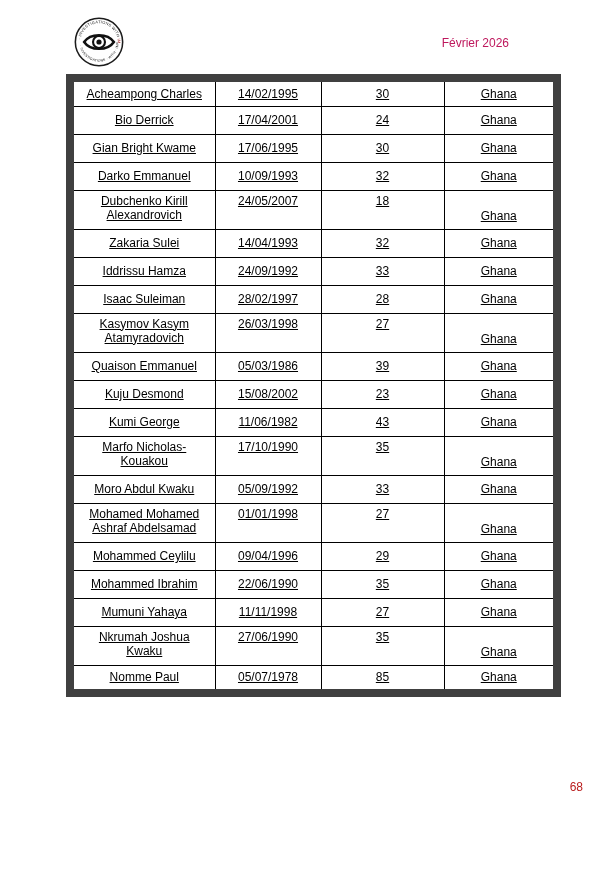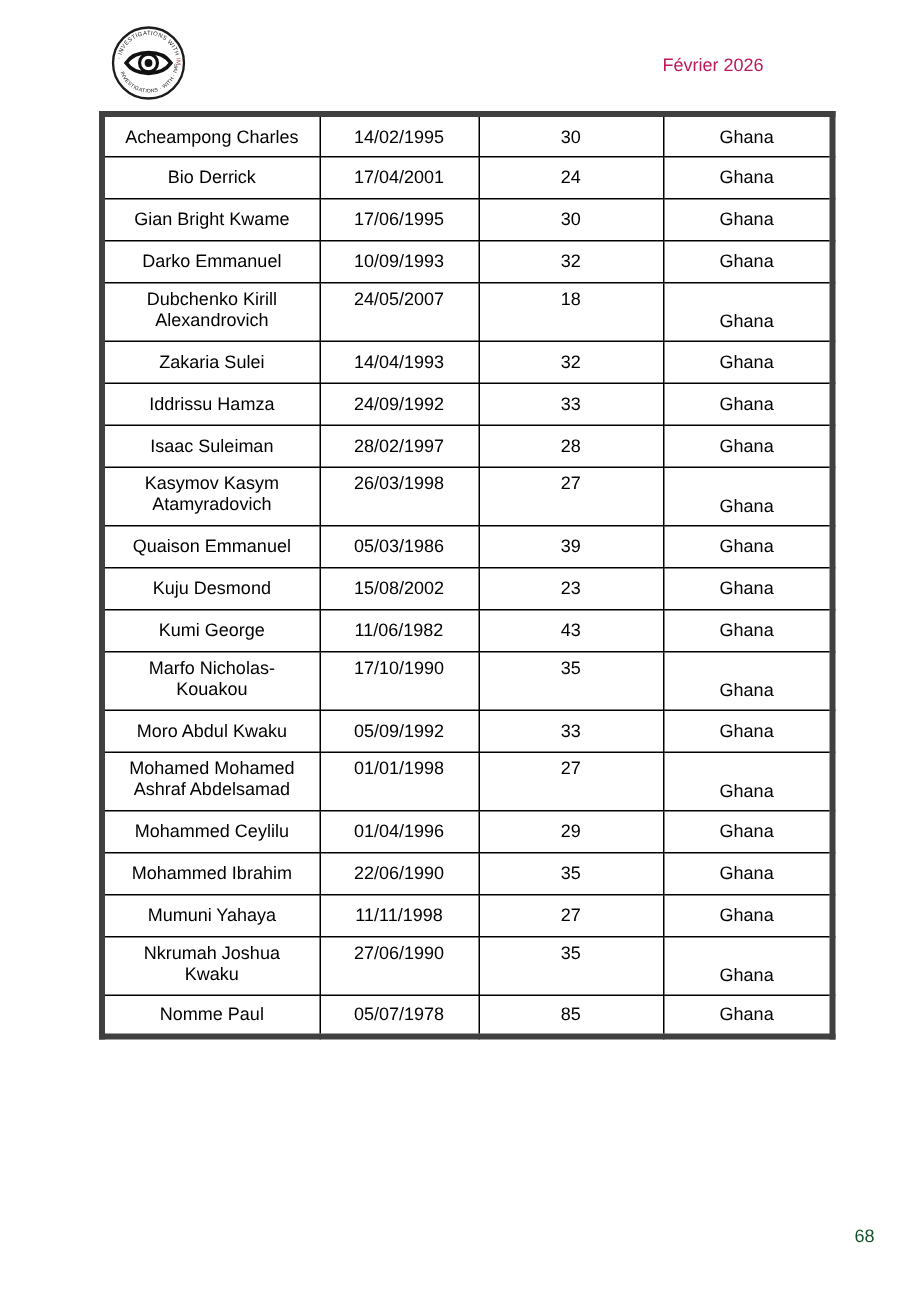--- a/index.html
+++ b/index.html
@@ -31,24 +31,25 @@
   }
 
   
   table.roster {
     position: absolute;
     left: 66px;
     top: 74px;
     width: 487px;
     border-collapse: collapse;
     table-layout: fixed;
-    border: 4px solid #404040;
+    border: 8px solid #404040;
     font-size: 12px;
     line-height: 14px;
     color: #000;
+    text-decoration: underline;
   }
   table.roster td {
     border: 1.5px solid #000;
     text-align: center;
     vertical-align: middle;
     padding: 2px 4px;
     overflow: hidden;
   }
   col.c-name    { width: 145px; }
   col.c-dob     { width: 106px; }
@@ -67,24 +68,24 @@
     padding-top: 3px;
   }
   tr.tall td.cell-country {
     vertical-align: bottom;
     padding-bottom: 6px;
   }
 
   
   .page-number {
     position: absolute;
-    top: 817px;
+    top: 780px;
     right: 32px;
     font-size: 12px;
-    color: #14532d;
+    color: #b91c1c;
   }
 </style>
 </head>
 <body>
 
 <div class="page">
 
   <svg class="logo" viewBox="0 0 52 52">
     <circle cx="26" cy="26" r="24.6" fill="#ffffff" stroke="#1c1c1c" stroke-width="1.6"></circle>
     <path id="arcTop" d="M 6.5,26 A 19.5,19.5 0 0 1 45.5,26" fill="none"></path>
@@ -206,21 +207,21 @@
   </tr>
         <tr class="tall">
     <td class="cell-name">Mohamed Mohamed
 Ashraf Abdelsamad</td>
     <td class="cell-dob">01/01/1998</td>
     <td class="cell-age">27</td>
     <td class="cell-country">Ghana</td>
   </tr>
         <tr class="single">
     <td class="cell-name">Mohammed Ceylilu</td>
-    <td class="cell-dob">01/04/1996</td>
+    <td class="cell-dob">09/04/1996</td>
     <td class="cell-age">29</td>
     <td class="cell-country">Ghana</td>
   </tr>
         <tr class="single">
     <td class="cell-name">Mohammed Ibrahim</td>
     <td class="cell-dob">22/06/1990</td>
     <td class="cell-age">35</td>
     <td class="cell-country">Ghana</td>
   </tr>
         <tr class="single">

